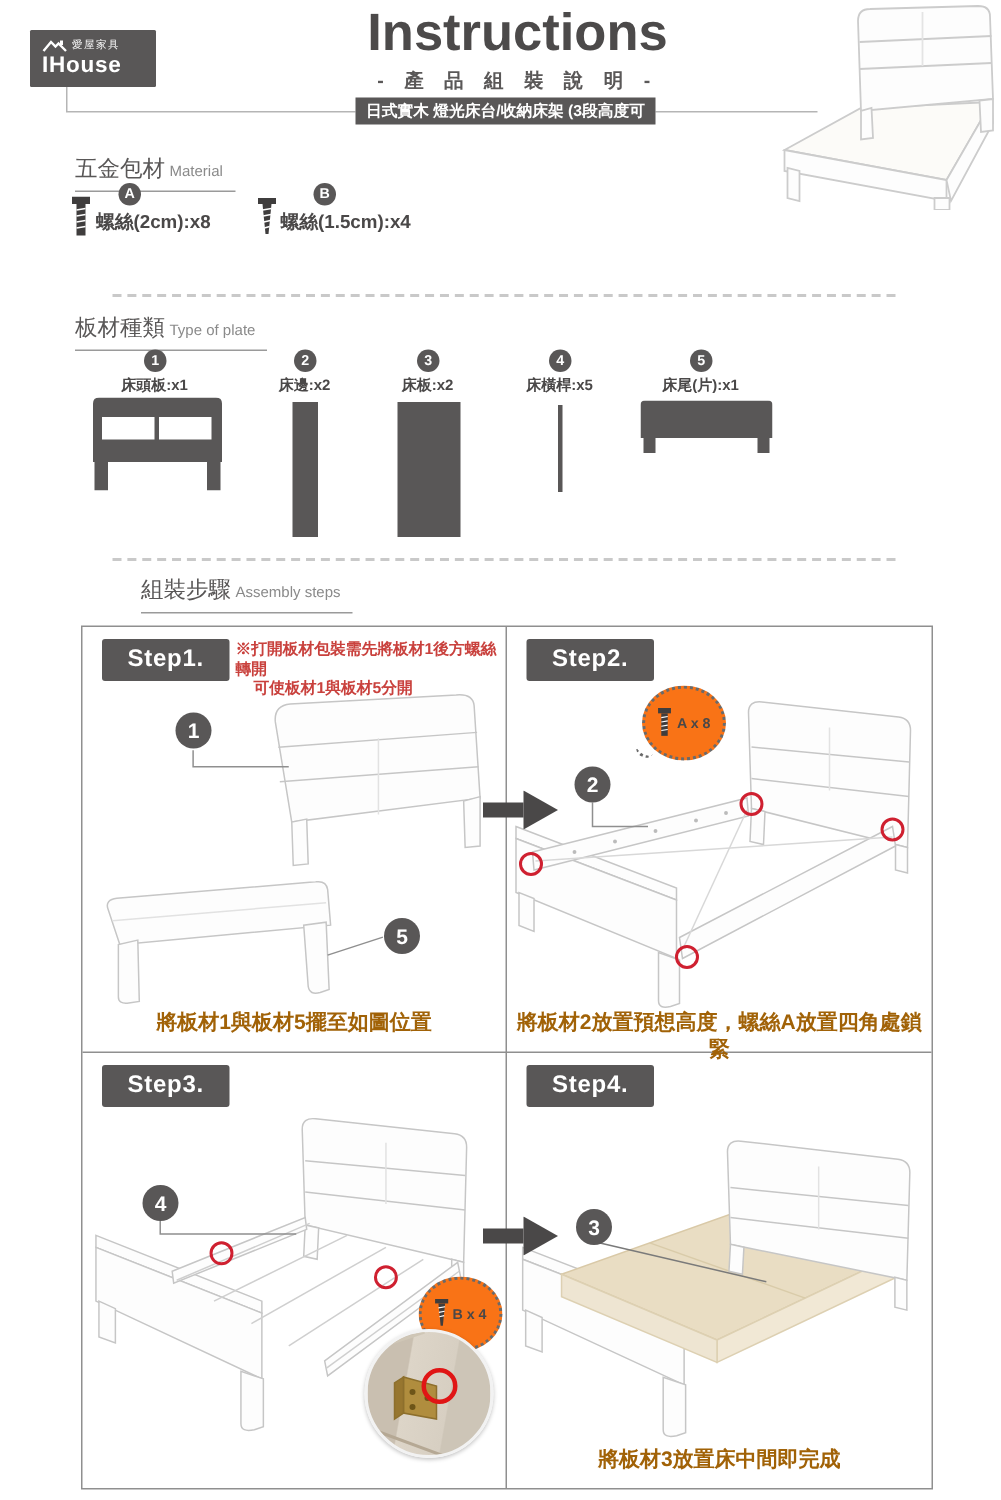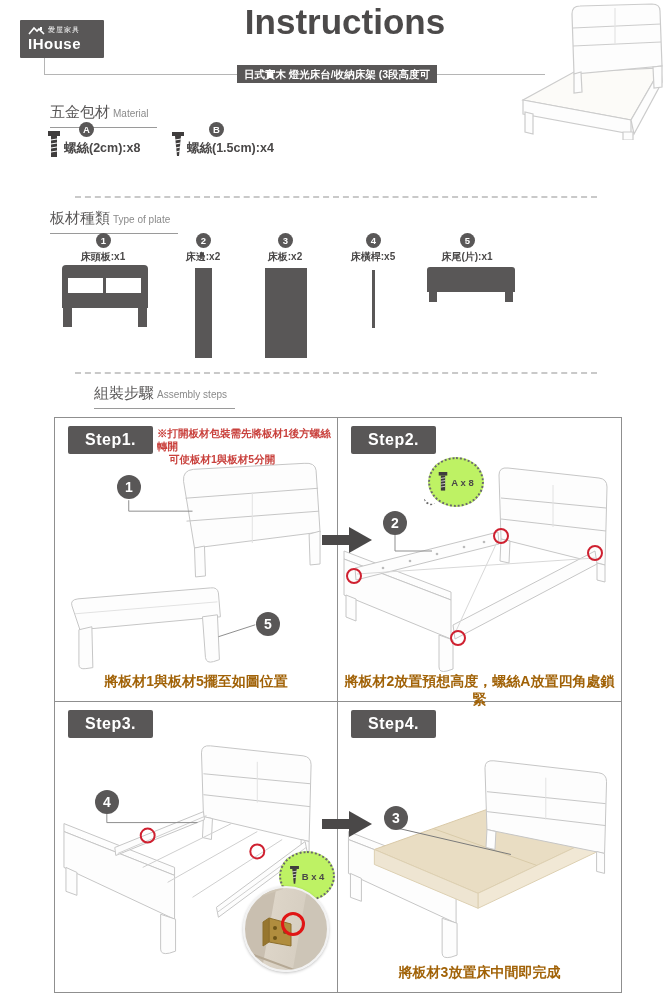--- a/index.html
+++ b/index.html
@@ -49,21 +49,21 @@
     line-height:28px; border-radius:2px; letter-spacing:0.5px; }
   .step-note { position:absolute; left:102px; top:9px; width:180px; font-size:10.5px;
     line-height:13px; font-weight:bold; color:#c9413d; }
   .step-note .ind { padding-left:12px; display:block; }
   .caption { position:absolute; left:0; right:0; text-align:center; font-size:14px;
     font-weight:bold; color:#a16207; }
   .caption2 { line-height:15.5px; }
   .panel-svg { position:absolute; left:0; top:0; width:100%; height:100%; }
 
   .bubble { position:absolute; width:56px; height:50px; border:2px dotted #6a6a6a;
-    border-radius:50%; background:#bef264; display:flex; align-items:center;
+    border-radius:50%; background:#f97316; display:flex; align-items:center;
     justify-content:center; gap:3px; }
   .bubble-label { font-size:9.5px; font-weight:bold; color:#4a4848; }
   .bubble .tail { position:absolute; left:-6px; bottom:0px; width:12px; height:10px;
     border-bottom:2px dotted #6a6a6a; border-radius:50%; transform:rotate(28deg); }
 
   .arrow { width:50px; height:26px; z-index:5; }
 
   .inset-photo { position:absolute; left:188px; top:184px; width:86px; height:86px;
     border-radius:50%; border:2px solid #f2f2f2; box-shadow:0 1px 3px rgba(0,0,0,0.25);
     overflow:hidden; z-index:4;
@@ -84,20 +84,21 @@
       </svg>
       <span class="logo-sub">愛屋家具</span>
     </div>
     <div class="logo-brand">IHouse</div>
   </div>
   <div class="abs cline" style="left:44px; top:58px; width:1px; height:16px;"></div>
   <div class="abs cline" style="left:44px; top:74px; width:193px; height:1px;"></div>
   <div class="abs cline" style="left:437px; top:74px; width:108px; height:1px;"></div>
 
   <div class="abs main-title">Instructions</div>
+  <div class="abs sub-title">- 產 品 組 裝 說 明 -</div>
   <div class="abs product-badge">日式實木 燈光床台/收納床架 (3段高度可調)</div>
 
   <svg class="abs" style="left:515px; top:0; width:152px; height:140px;" viewBox="0 0 152 140">
     <g fill="#fdfdfd" stroke="#cccccc" stroke-width="1.2">
       <path d="M59,72 L146,68 L116,120 L8,100 Z" fill="#fcfbf8"></path>
       <path d="M8,100 L116,120 L116,134 L8,114 Z"></path>
       <path d="M116,120 L146,68 L147,82 L119,134 Z"></path>
       <path d="M57,14 Q57,6 65,6 L137,4 Q145,4 145,11 L147,66 L59,74 Z"></path>
       <path d="M58,28 L146,24" fill="none"></path>
       <path d="M58,46 L146,42" fill="none"></path>

